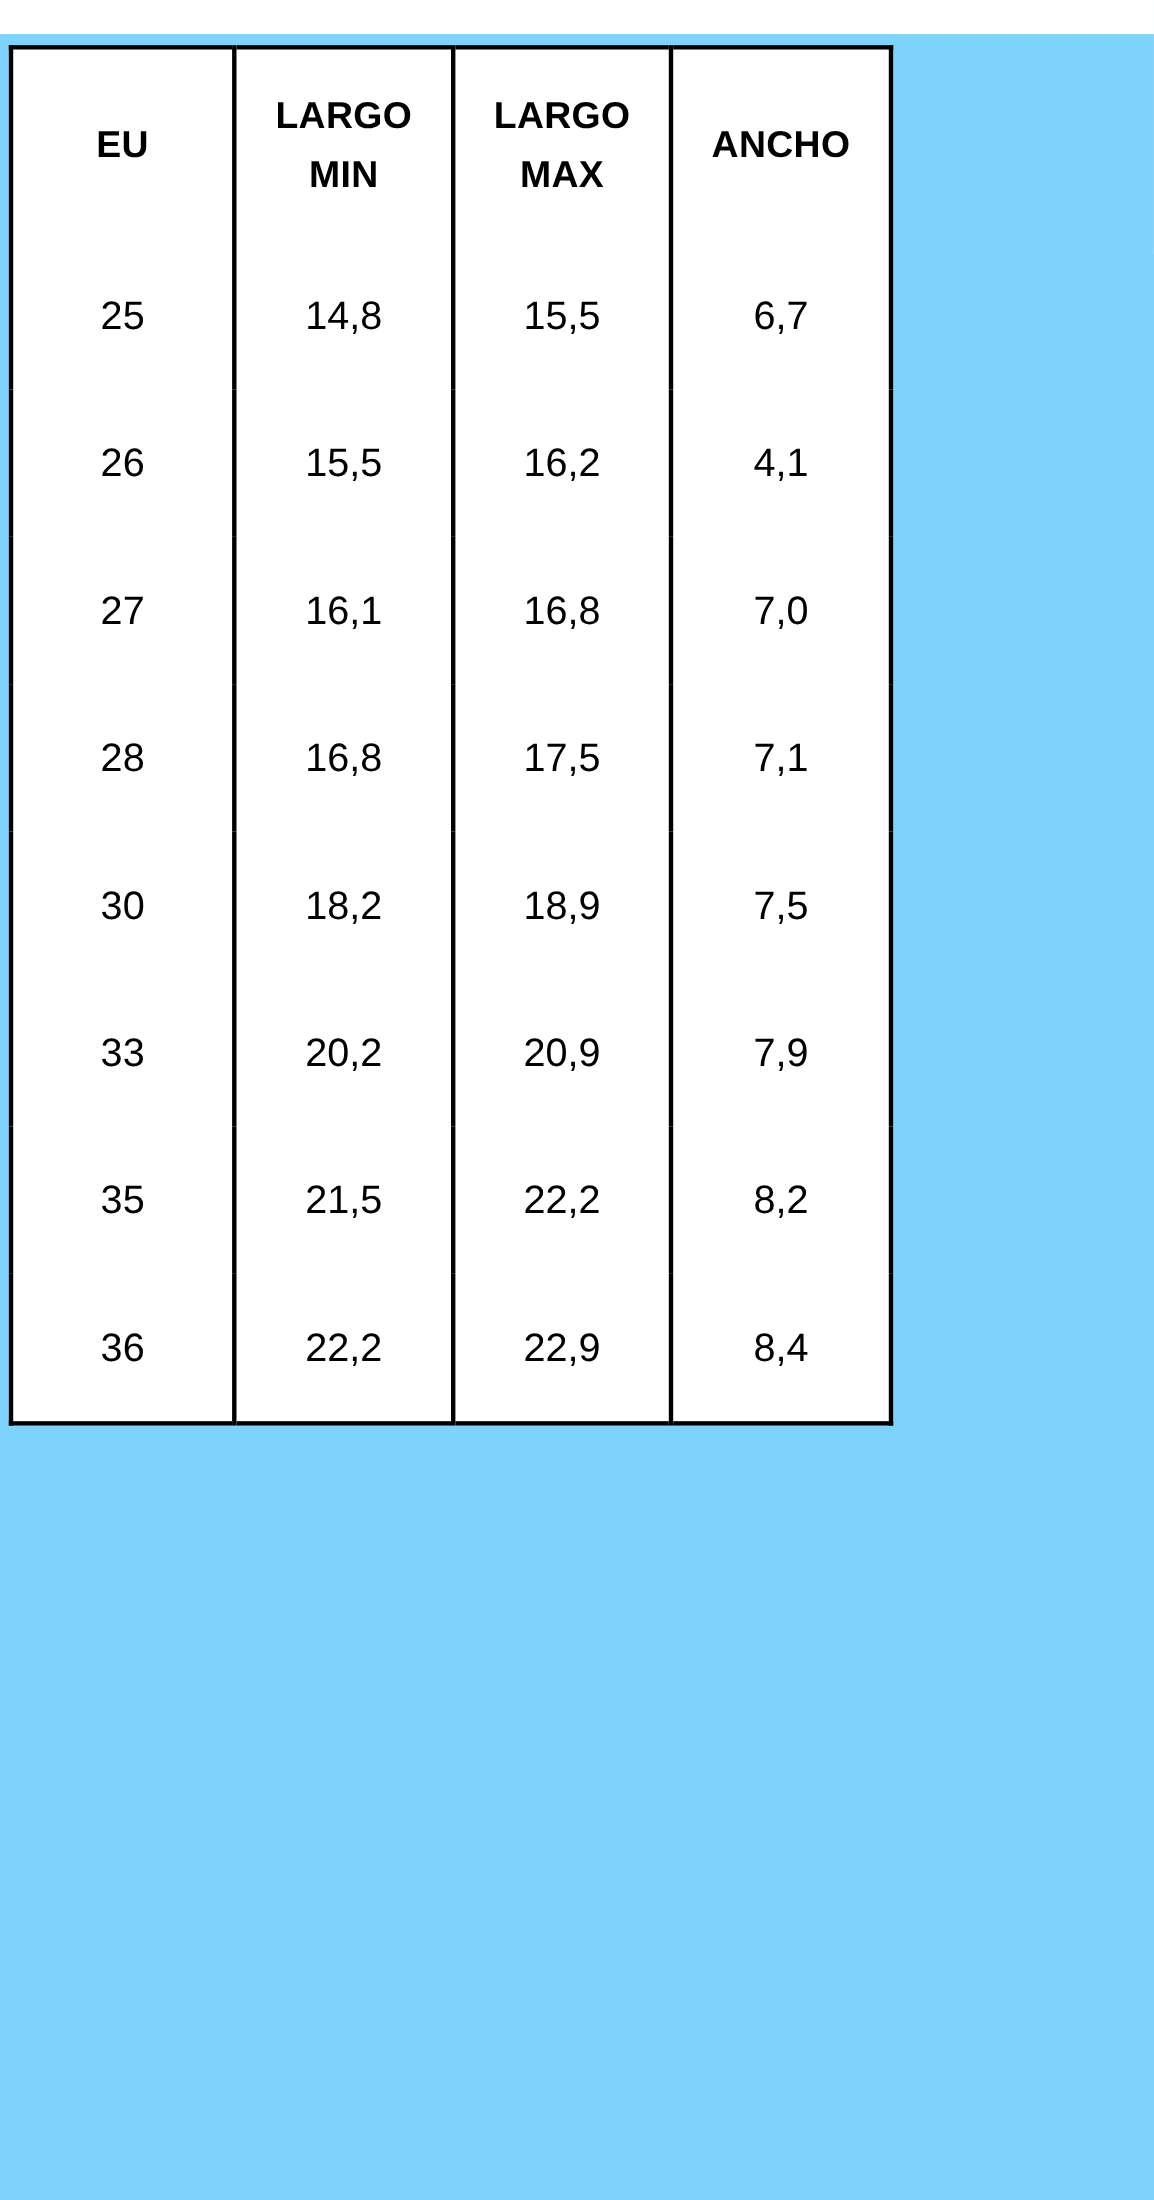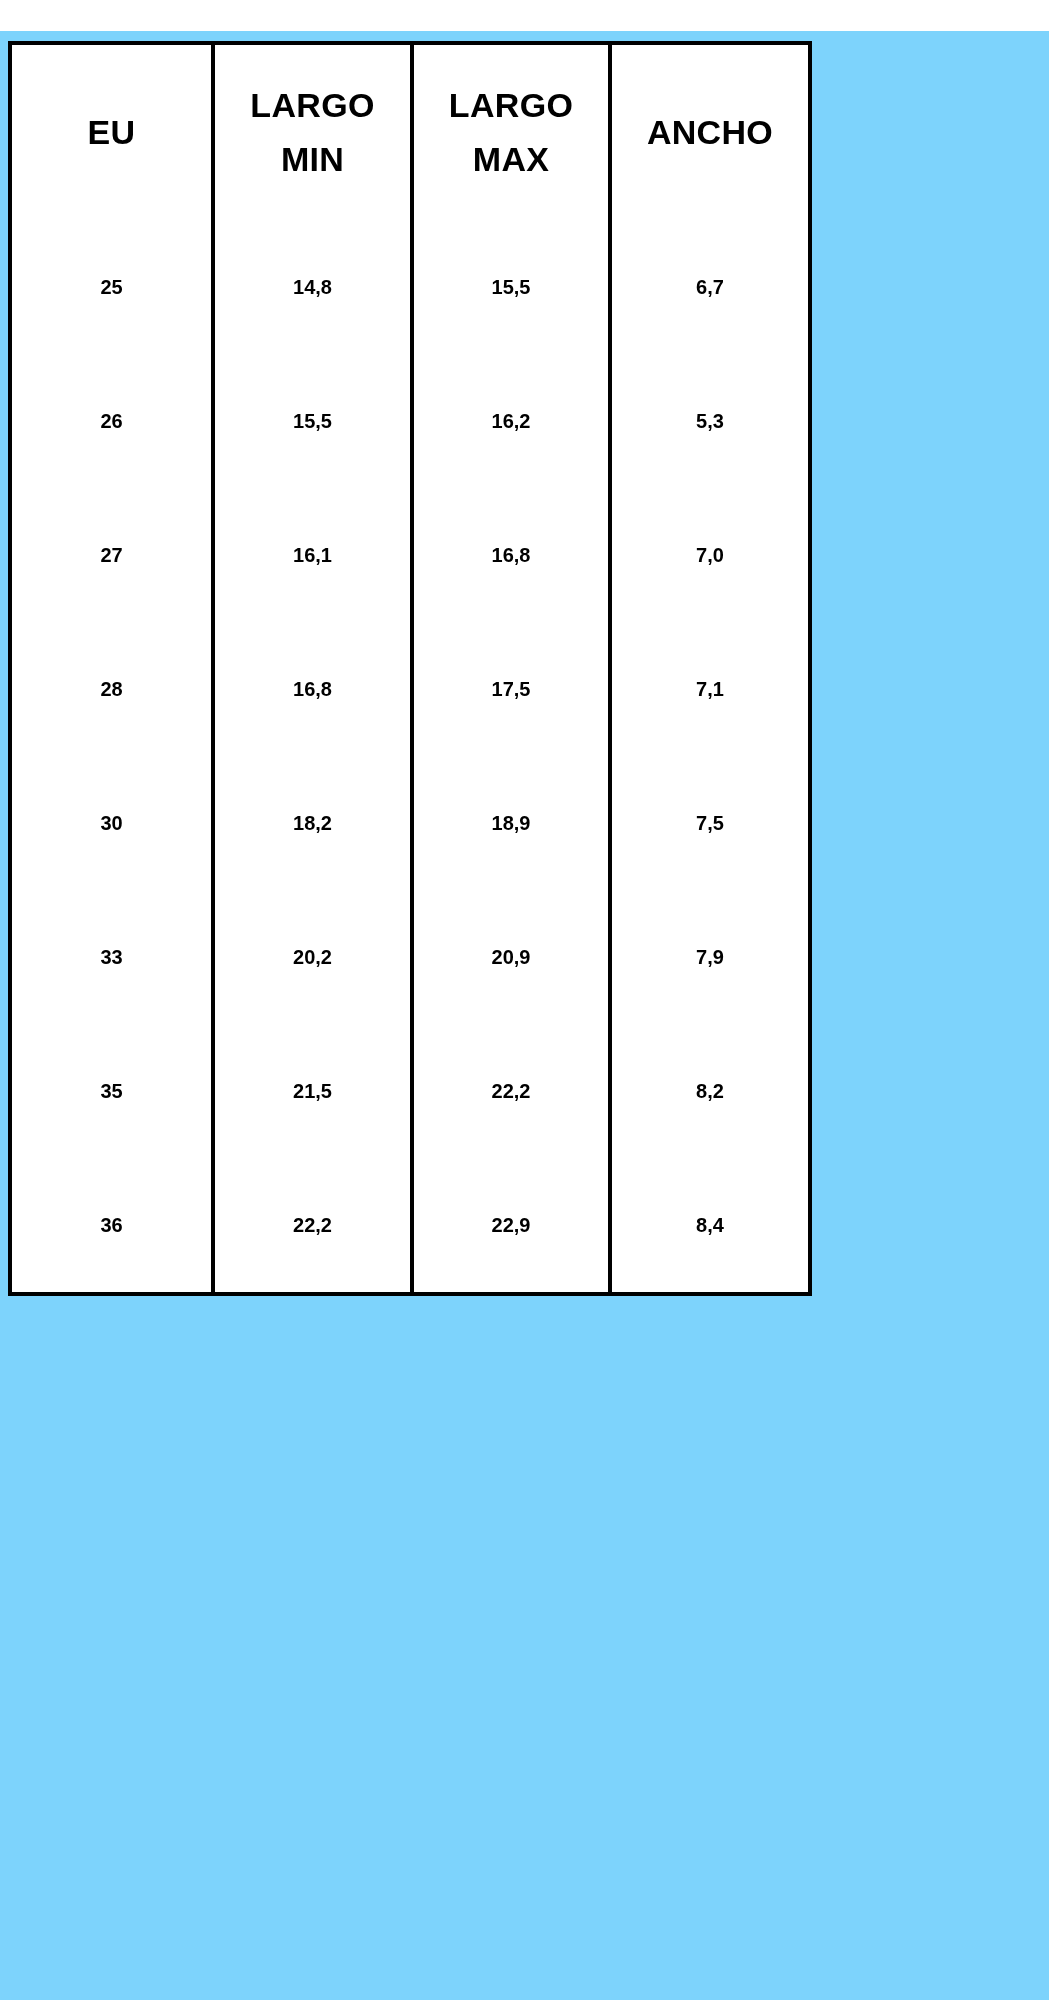--- a/index.html
+++ b/index.html
@@ -68,22 +68,22 @@
     font-weight: bold;
     letter-spacing: 0.3px;
     line-height: 1.35;
   }
 
   .hdr-line { display: block; }
   .hdr-line.second { margin-top: 8px; }
 
   .size-table tbody td {
     height: 134px;
-    font-size: 20px;
-    font-weight: bold;
+    font-size: 36px;
+    font-weight: normal;
     line-height: 1.2;
   }
 
   .hdr-ancho { padding-top: 14px; }
 </style>
 </head>
 <body>
 
 <div class="page">
 
@@ -118,21 +118,21 @@
         <tr>
           <td>25</td>
           <td>14,8</td>
           <td>15,5</td>
           <td>6,7</td>
         </tr>
         <tr>
           <td>26</td>
           <td>15,5</td>
           <td>16,2</td>
-          <td>5,3</td>
+          <td>4,1</td>
         </tr>
         <tr>
           <td>27</td>
           <td>16,1</td>
           <td>16,8</td>
           <td>7,0</td>
         </tr>
         <tr>
           <td>28</td>
           <td>16,8</td>

